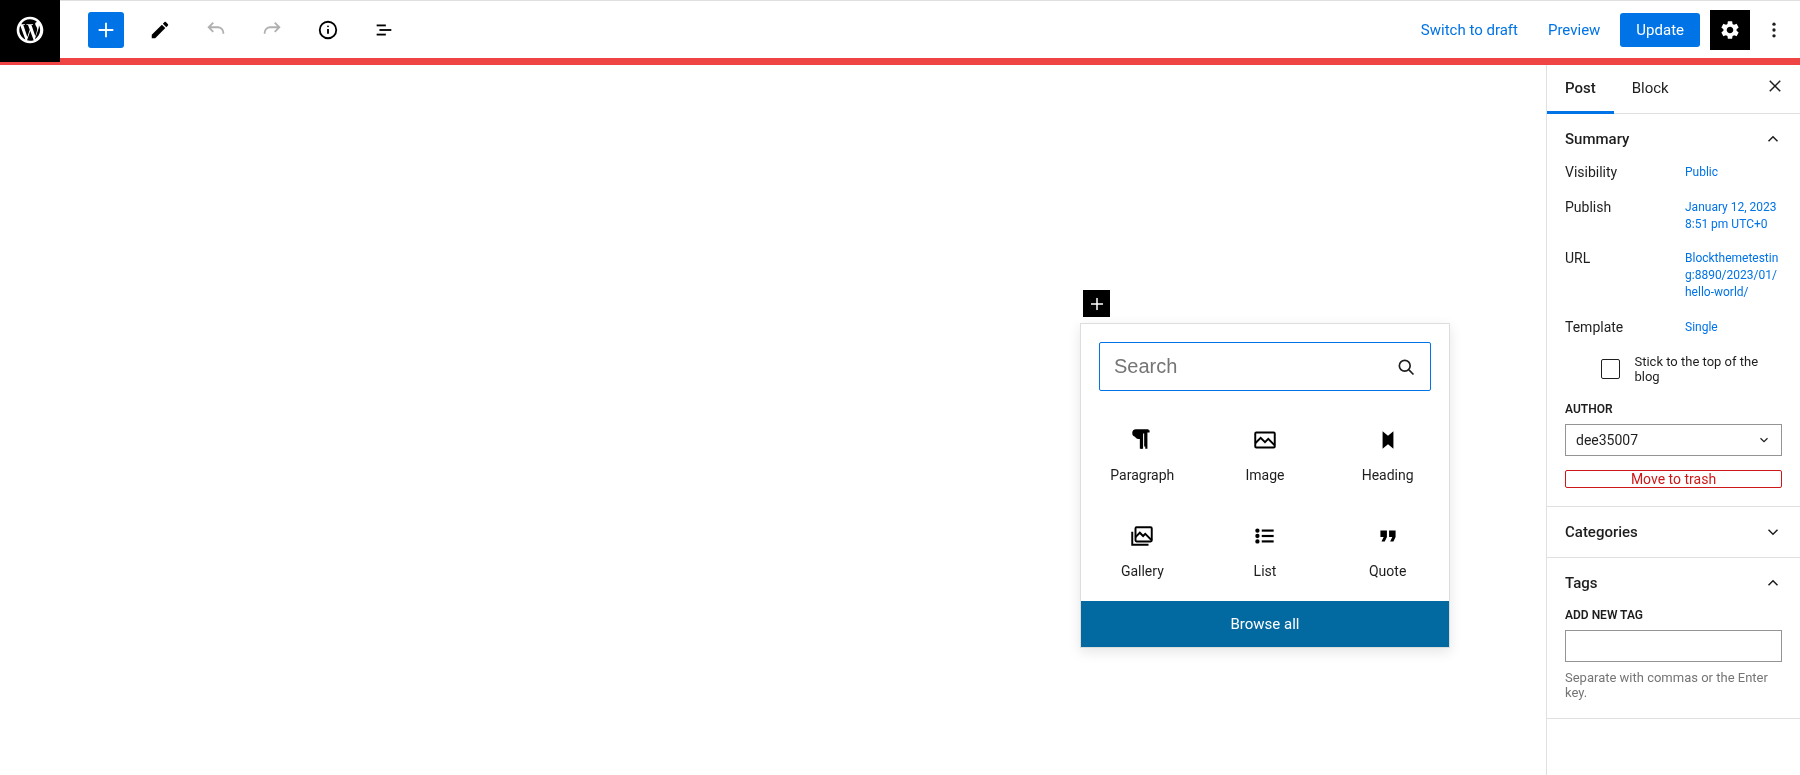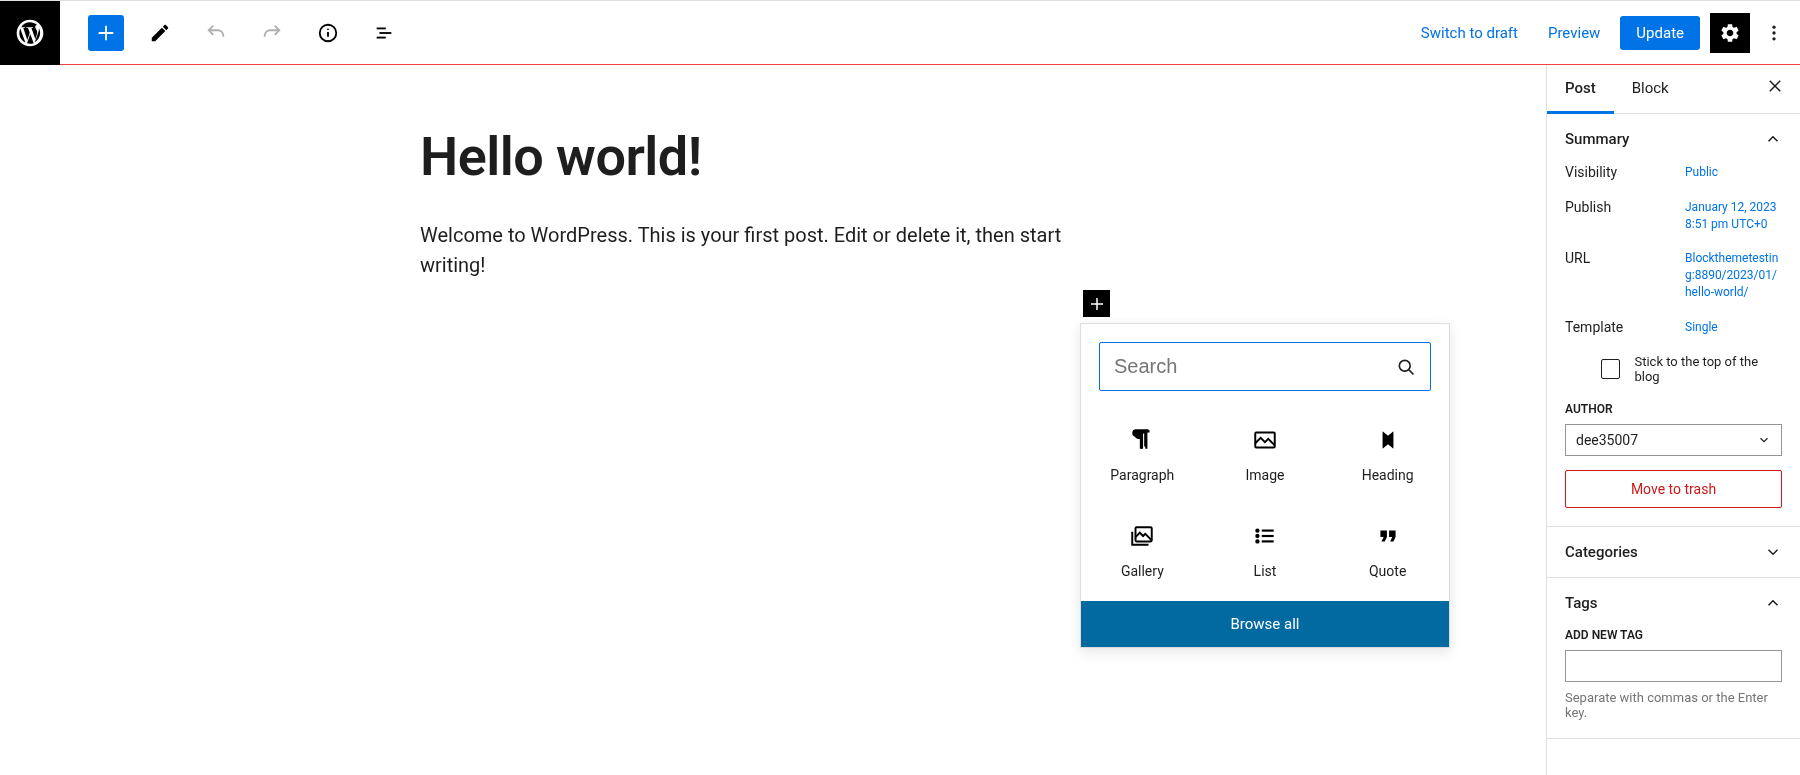--- a/index.html
+++ b/index.html
@@ -1,20 +1,20 @@
 <!DOCTYPE html>
 <html><head>
 <meta charset="utf-8">
 <style>
 * { box-sizing: border-box; margin: 0; padding: 0; }
 body { font-family: -apple-system, BlinkMacSystemFont, "Segoe UI", Roboto, sans-serif; font-size: 13px; color: #1e1e1e; background: #fff; width: 1800px; height: 775px; overflow: hidden; }
 .app { display: flex; flex-direction: column; height: 100%; border-top: 1px solid #e0e0e0; }
 
 
-.toolbar { display: flex; align-items: center; height: 64px; border-bottom: 1px solid #ef4444; }
+.toolbar { display: flex; align-items: center; height: 64px; border-bottom: 7px solid #ef4444; }
 .toolbar-left { display: flex; align-items: center; gap: 8px; }
 .wp-logo { width: 60px; height: 64px; background: #000; display: flex; align-items: center; justify-content: center; }
 .wp-logo svg { width: 32px; height: 32px; fill: #fff; }
 .add-btn { width: 36px; height: 36px; background: #0073e6; border-radius: 3px; display: flex; align-items: center; justify-content: center; margin-left: 20px; cursor: pointer; }
 .add-btn svg { width: 22px; height: 22px; fill: #fff; }
 .tool-btn { width: 40px; height: 40px; display: flex; align-items: center; justify-content: center; cursor: pointer; margin-left: 8px; }
 .tool-btn svg { width: 22px; height: 22px; }
 .tool-btn.disabled svg { stroke: #b0b0b0; fill: none; }
 .toolbar-right { margin-left: auto; display: flex; align-items: center; gap: 10px; padding-right: 12px; }
 .link-btn { color: #0073e6; font-size: 15px; padding: 8px 10px; cursor: pointer; }
@@ -59,21 +59,21 @@
 .panel-head svg { margin-left: auto; width: 18px; height: 18px; stroke: #1e1e1e; fill: none; stroke-width: 2; }
 .panel-body { padding: 0 18px 18px; }
 .row { display: flex; margin-bottom: 18px; }
 .row-label { width: 120px; font-size: 14px; }
 .row-value { flex: 1; font-size: 12px; color: #0073e6; word-break: break-all; line-height: 1.4; }
 .checkbox-row { display: flex; align-items: center; gap: 14px; margin-bottom: 18px; padding-left: 36px; }
 .checkbox { width: 20px; height: 20px; border: 1.5px solid #1e1e1e; border-radius: 2px; cursor: pointer; }
 .field-label { font-size: 12px; font-weight: 600; text-transform: uppercase; margin-bottom: 8px; }
 .select-box { border: 1px solid #949494; height: 32px; display: flex; align-items: center; padding: 0 10px; font-size: 14px; position: relative; cursor: pointer; margin-bottom: 14px; }
 .select-box svg { margin-left: auto; width: 14px; height: 14px; stroke: #1e1e1e; fill: none; stroke-width: 2; }
-.trash-btn { border: 1px solid #cc1818; color: #cc1818; text-align: center; padding: 10px; font-size: 14px; cursor: pointer; border-radius: 2px; }
+.trash-btn { border: 1px solid #cc1818; color: #cc1818; text-align: center; font-size: 14px; cursor: pointer; border-radius: 2px; }
 .text-input { border: 1px solid #949494; height: 32px; width: 100%; padding: 0 8px; }
 .hint { font-size: 13px; color: #757575; margin-top: 8px; }
 </style>
 </head>
 <body>
 
 <div class="app">
   <div class="toolbar">
     <div class="toolbar-left">
       <div class="wp-logo">
@@ -130,24 +130,20 @@
             <circle cx="12" cy="5" r="2"></circle>
             <circle cx="12" cy="12" r="2"></circle>
             <circle cx="12" cy="19" r="2"></circle>
           </svg>
       </div>
     </div>
   </div>
 
   <div class="main">
     <div class="editor">
-      <div class="content">
-        <h1 class="post-title">Hello world!</h1>
-        <p class="post-body">Welcome to WordPress. This is your first post. Edit or delete it, then start writing!</p>
-      </div>
 
       <div class="floating-add">
         <svg viewBox="0 0 24 24">
             <path d="M11 4h2v7h7v2h-7v7h-2v-7H4v-2h7V4z"></path>
           </svg>
       </div>
 
       <div class="inserter">
         <div class="search-wrap">
           <div class="search-box">

